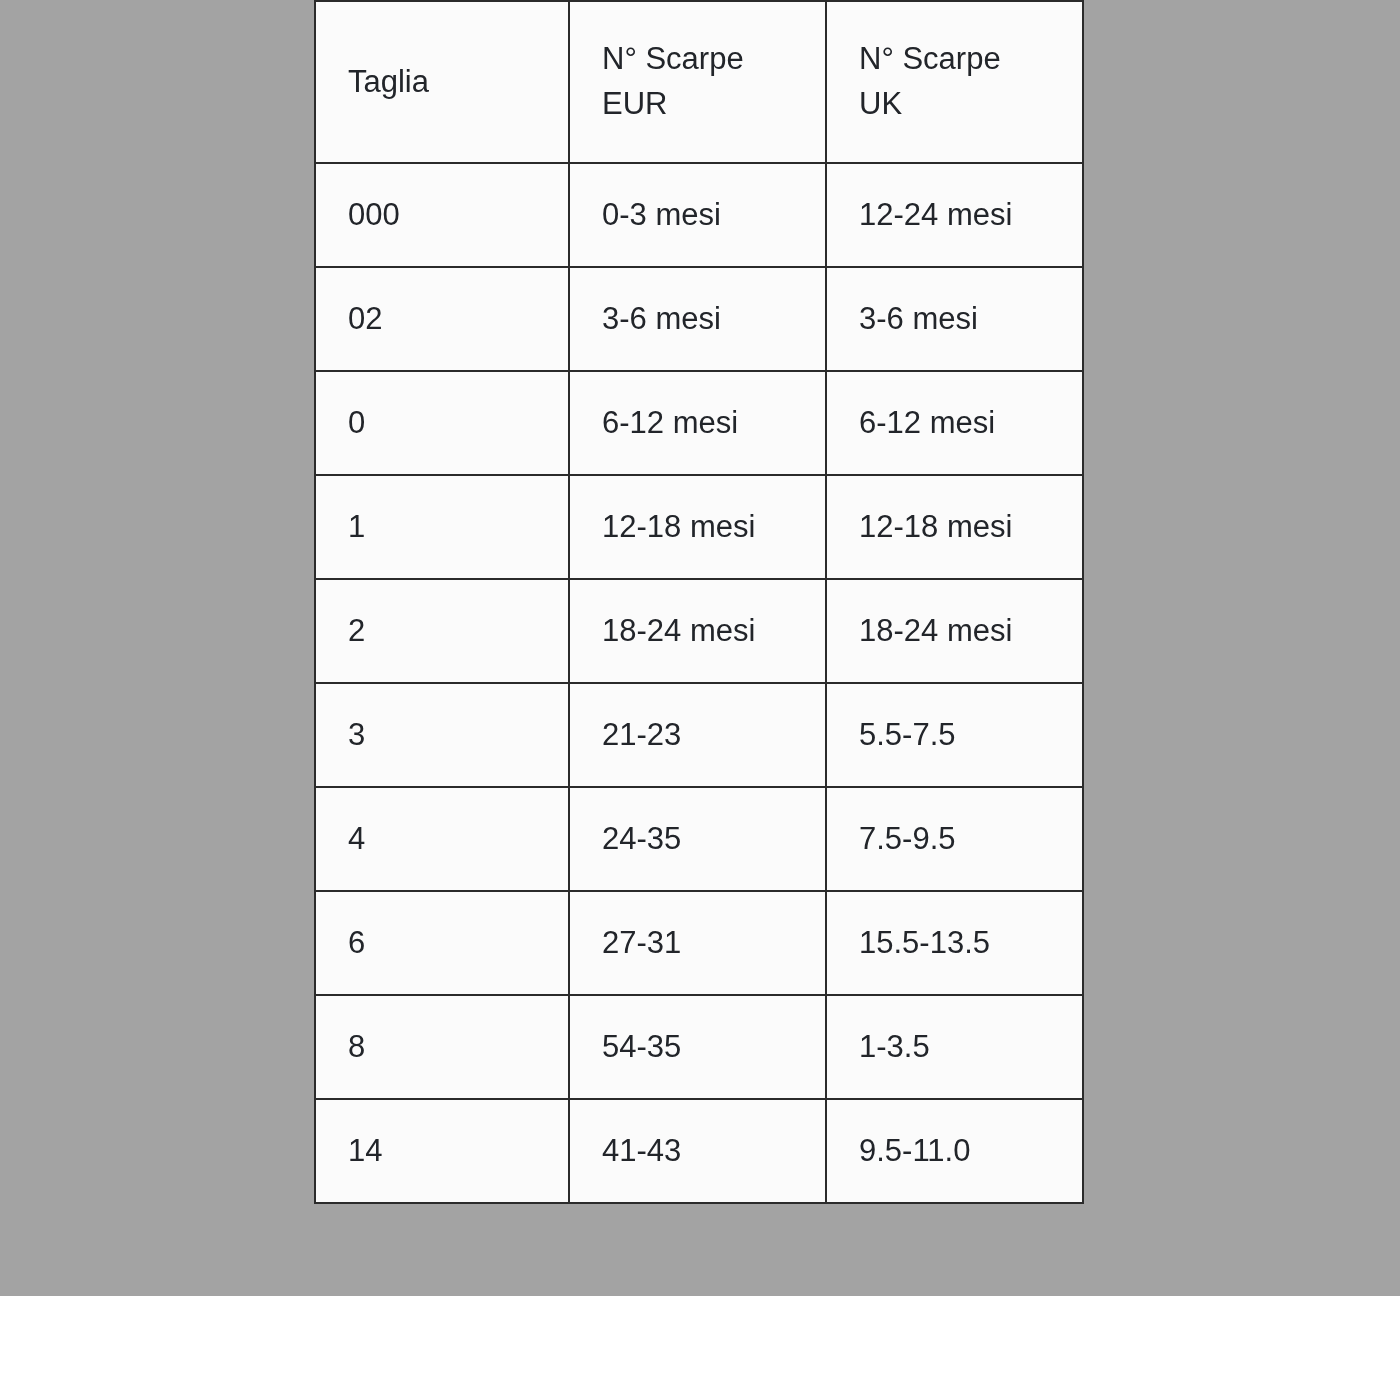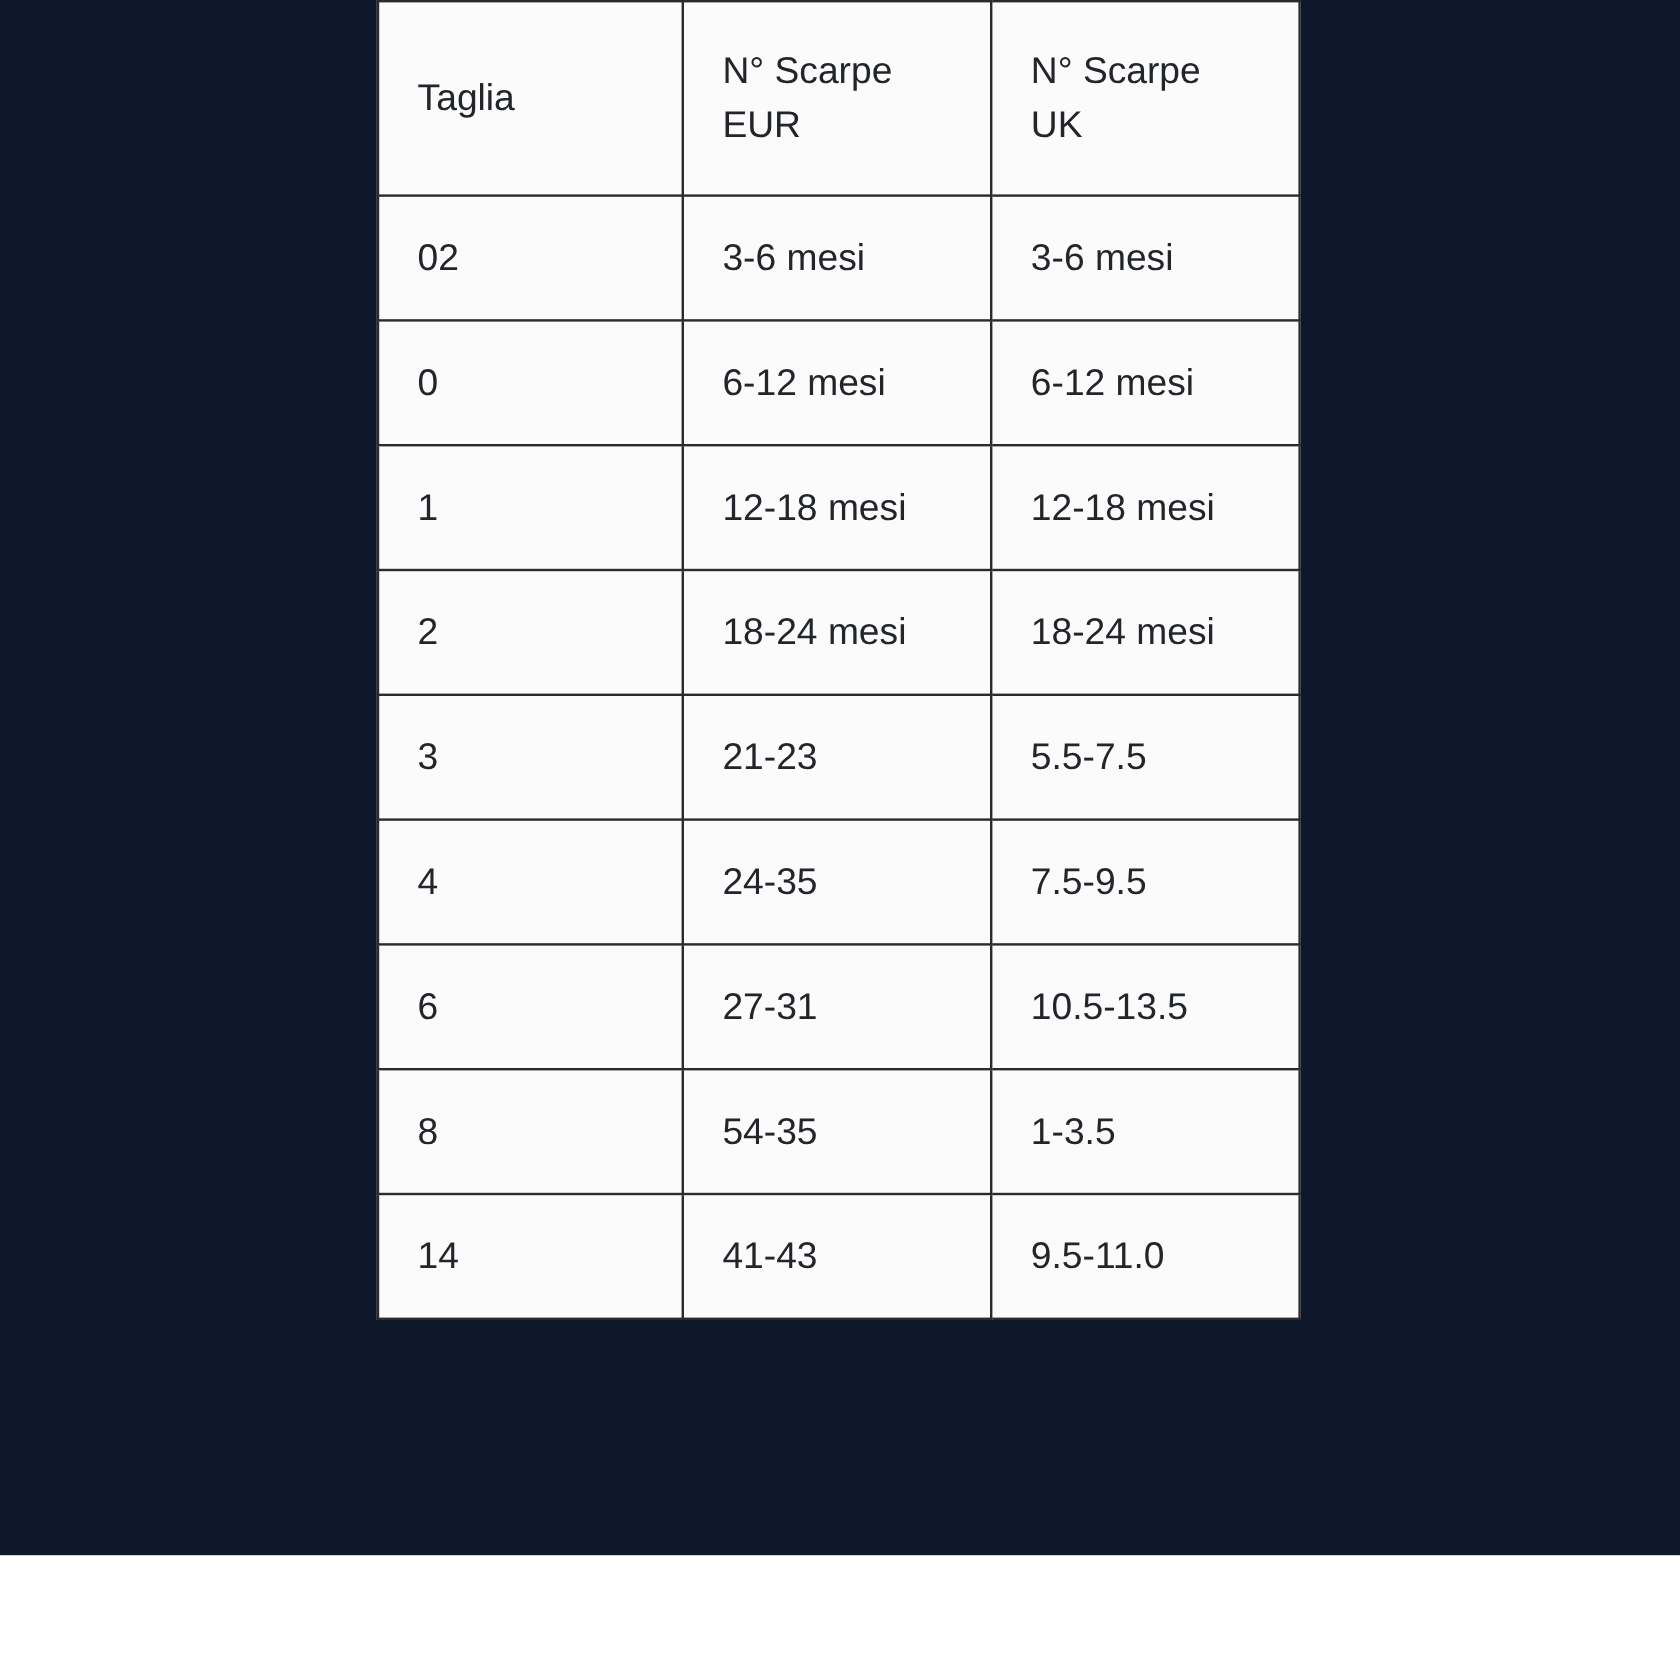--- a/index.html
+++ b/index.html
@@ -7,21 +7,21 @@
     padding: 0;
     width: 1400px;
     height: 1400px;
     background: #ffffff;
     font-family: "Liberation Sans", sans-serif;
   }
   .page {
     position: relative;
     width: 1400px;
     height: 1296px;
-    background: #0f172a;
+    background: #a3a3a3;
     overflow: hidden;
   }
   .table-wrap {
     position: absolute;
     left: 314px;
     top: 0px;
     width: 768px;
   }
   table.size-table {
     border-collapse: collapse;
@@ -73,20 +73,25 @@
             <span class="hdr-line">EUR</span>
           </th>
           <th>
             <span class="hdr-line">N° Scarpe</span>
             <span class="hdr-line">UK</span>
           </th>
         </tr>
       </thead>
       <tbody>
         <tr>
+          <td>000</td>
+          <td>0-3 mesi</td>
+          <td>12-24 mesi</td>
+        </tr>
+        <tr>
           <td>02</td>
           <td>3-6 mesi</td>
           <td>3-6 mesi</td>
         </tr>
         <tr>
           <td>0</td>
           <td>6-12 mesi</td>
           <td>6-12 mesi</td>
         </tr>
         <tr>
@@ -105,21 +110,21 @@
           <td>5.5-7.5</td>
         </tr>
         <tr>
           <td>4</td>
           <td>24-35</td>
           <td>7.5-9.5</td>
         </tr>
         <tr>
           <td>6</td>
           <td>27-31</td>
-          <td>10.5-13.5</td>
+          <td>15.5-13.5</td>
         </tr>
         <tr>
           <td>8</td>
           <td>54-35</td>
           <td>1-3.5</td>
         </tr>
         <tr>
           <td>14</td>
           <td>41-43</td>
           <td>9.5-11.0</td>

